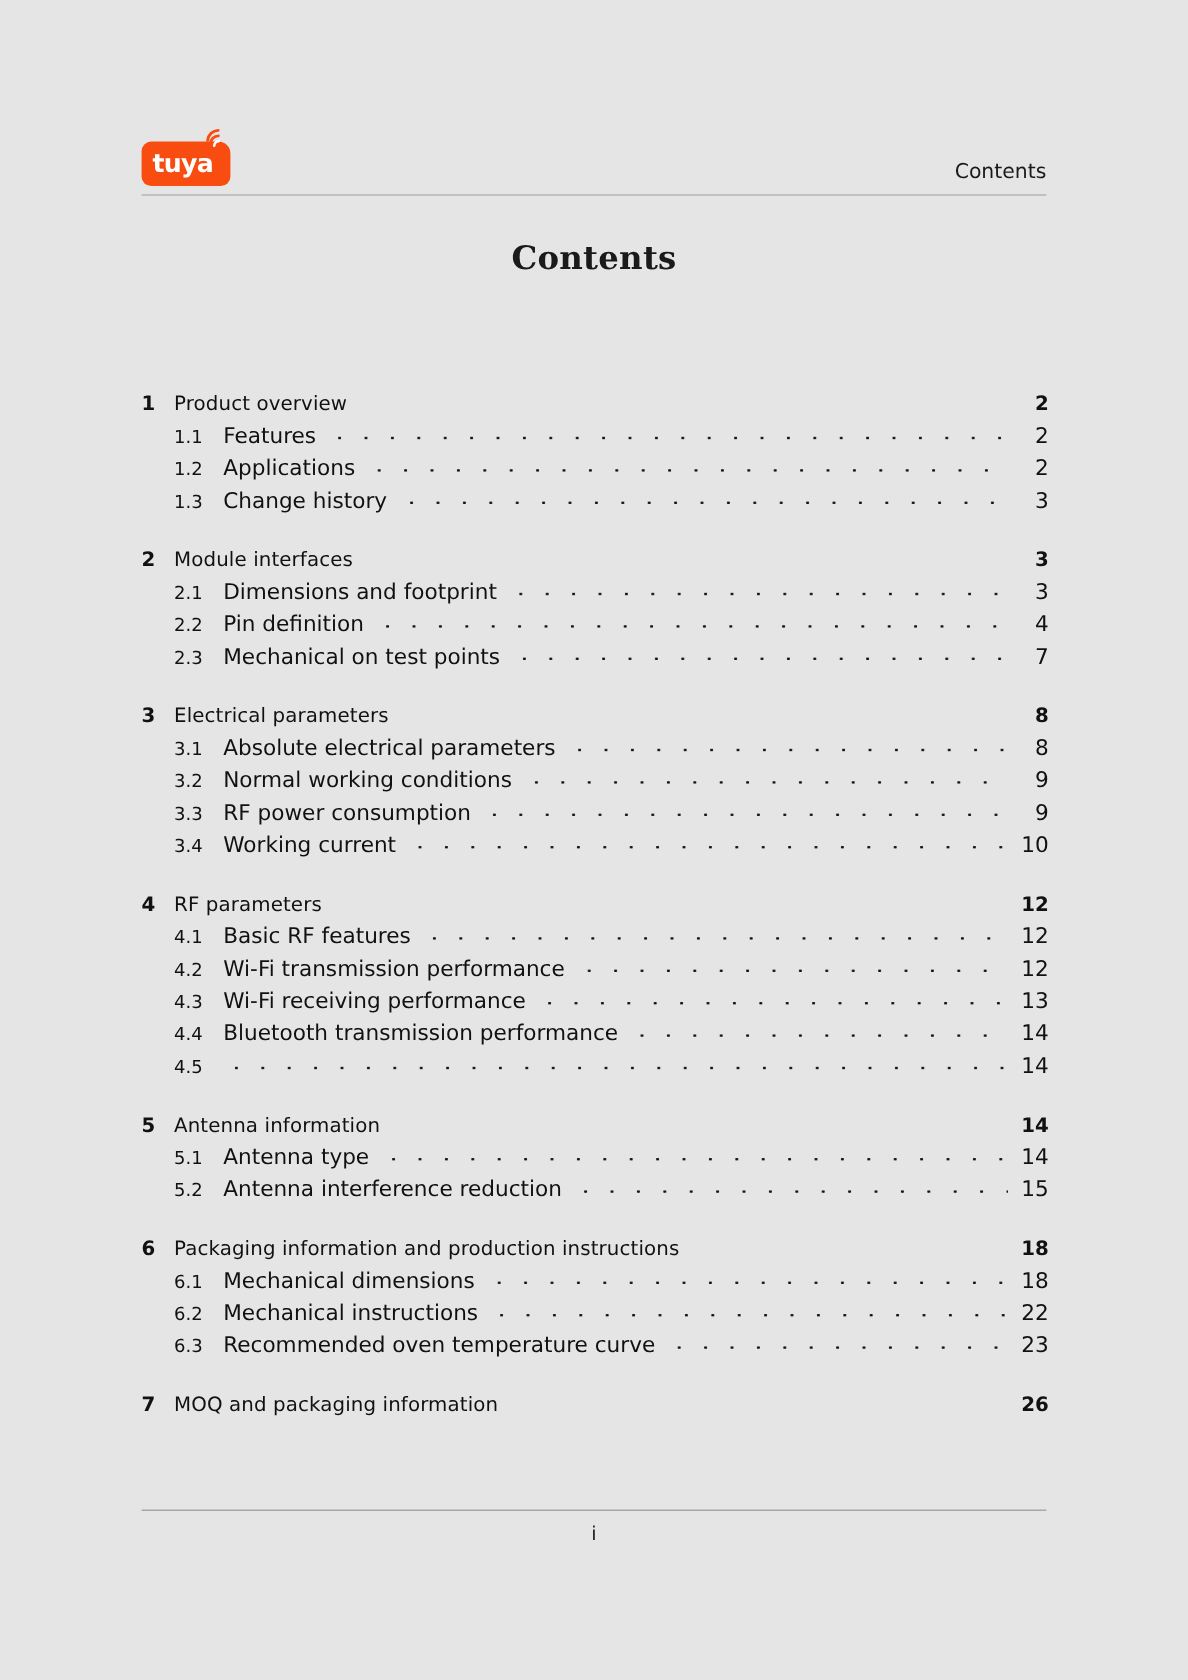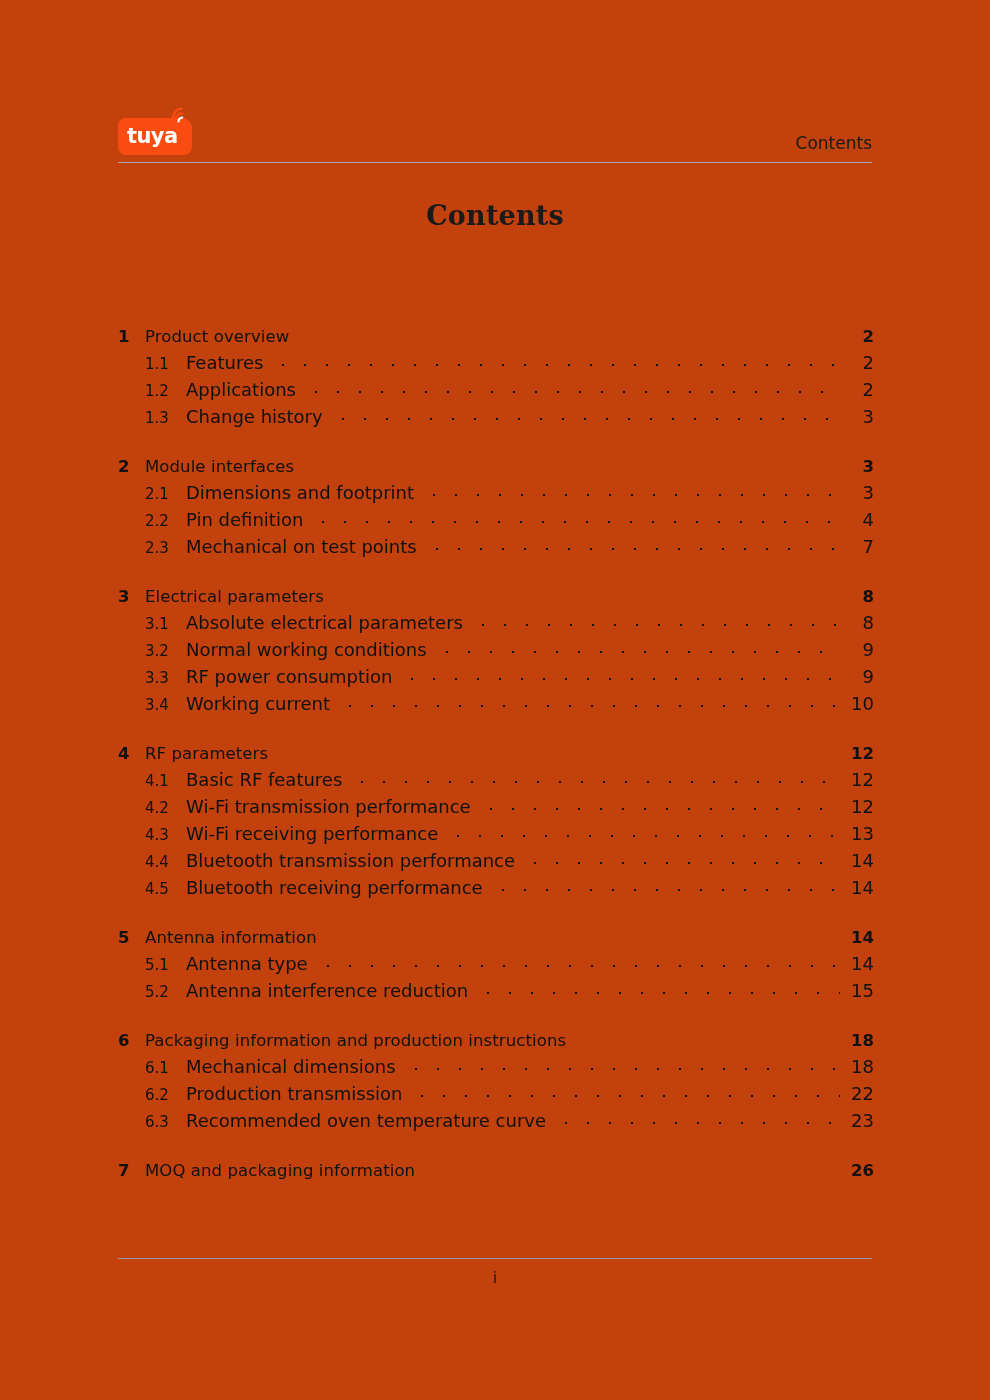--- a/index.html
+++ b/index.html
@@ -14,21 +14,21 @@
     color: #111111;
     position: relative;
     overflow: hidden;
   }
 
   .page {
     position: absolute;
     inset: 0;
     width: 990px;
     height: 1400px;
-    background: #c2410c;
+    background: #e5e5e5;
   }
 
   
   .header {
     position: absolute;
     left: 118px;
     top: 112px;
     width: 754px;
     height: 52px;
   }
@@ -337,21 +337,20 @@
           <span class="pg">13</span>
         </div>
         <div class="toc-row section-row">
           <span class="num">4.4</span>
           <span class="label">Bluetooth transmission performance</span>
           <span class="leader"></span>
           <span class="pg">14</span>
         </div>
         <div class="toc-row section-row">
           <span class="num">4.5</span>
-          <span class="label">Bluetooth receiving performance</span>
           <span class="leader"></span>
           <span class="pg">14</span>
         </div>
       </div>
       <div class="chapter-block">
         <div class="toc-row chapter-row">
           <span class="num">5</span>
           <span class="label">Antenna information</span>
           <span class="leader"></span>
           <span class="pg">14</span>
@@ -377,21 +376,21 @@
           <span class="pg">18</span>
         </div>
         <div class="toc-row section-row">
           <span class="num">6.1</span>
           <span class="label">Mechanical dimensions</span>
           <span class="leader"></span>
           <span class="pg">18</span>
         </div>
         <div class="toc-row section-row">
           <span class="num">6.2</span>
-          <span class="label">Production transmission</span>
+          <span class="label">Mechanical instructions</span>
           <span class="leader"></span>
           <span class="pg">22</span>
         </div>
         <div class="toc-row section-row">
           <span class="num">6.3</span>
           <span class="label">Recommended oven temperature curve</span>
           <span class="leader"></span>
           <span class="pg">23</span>
         </div>
       </div>

